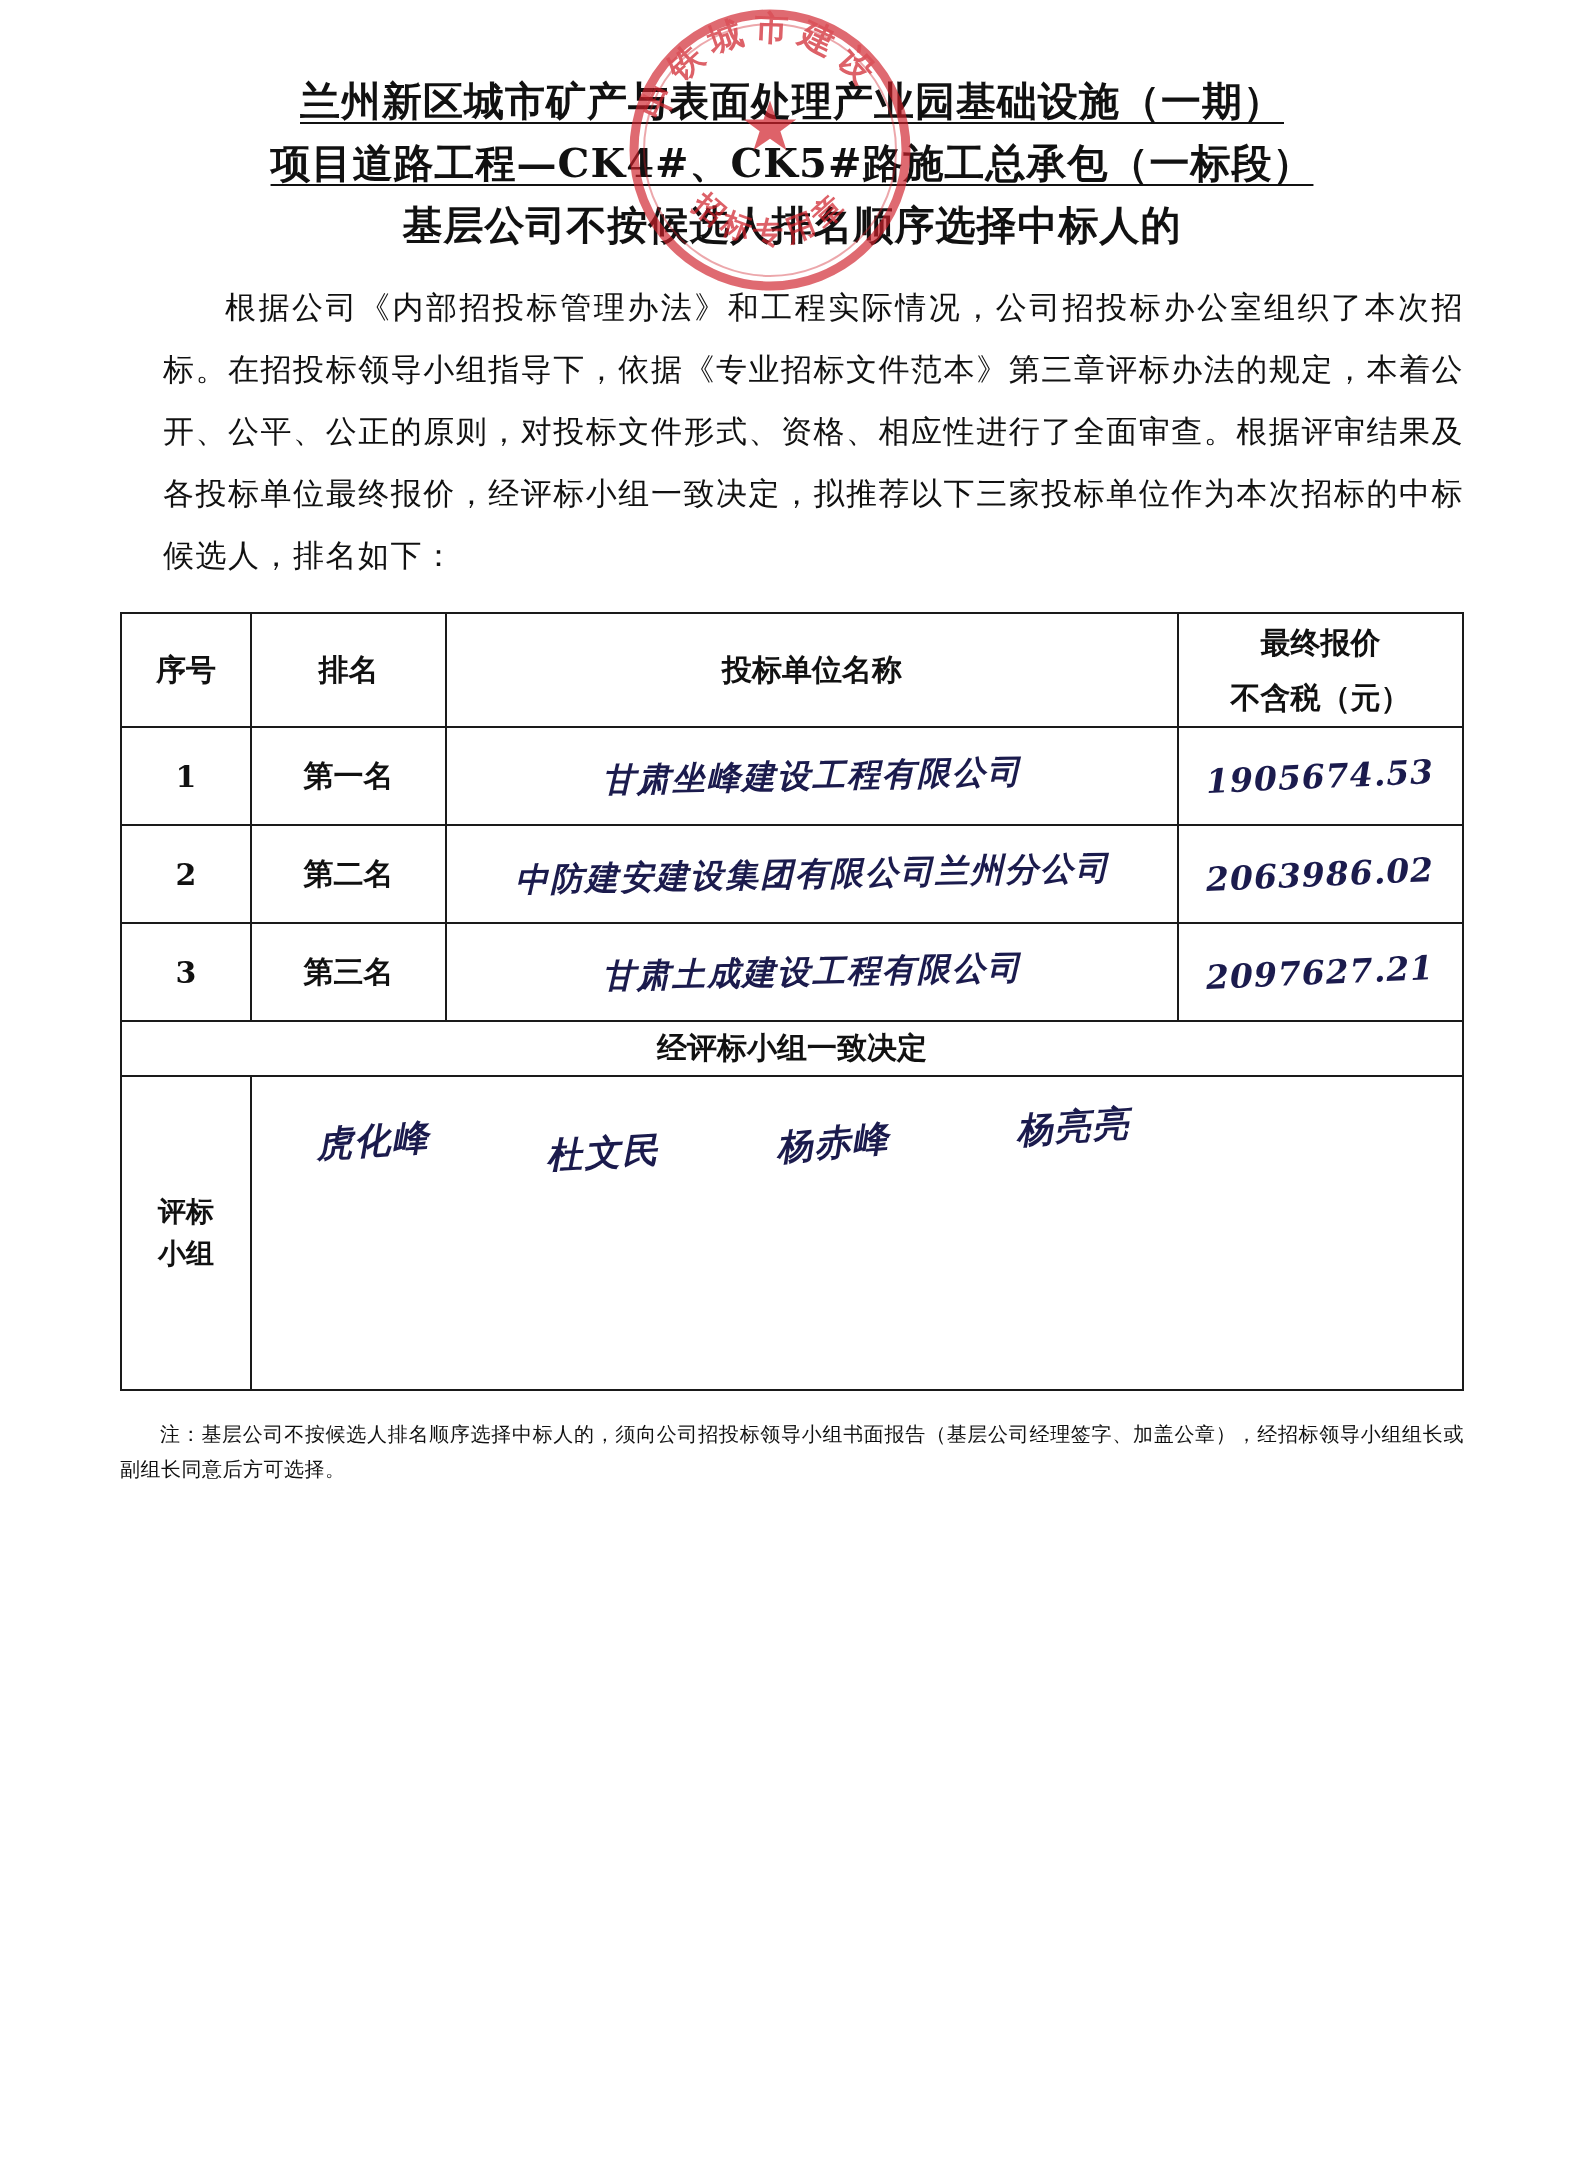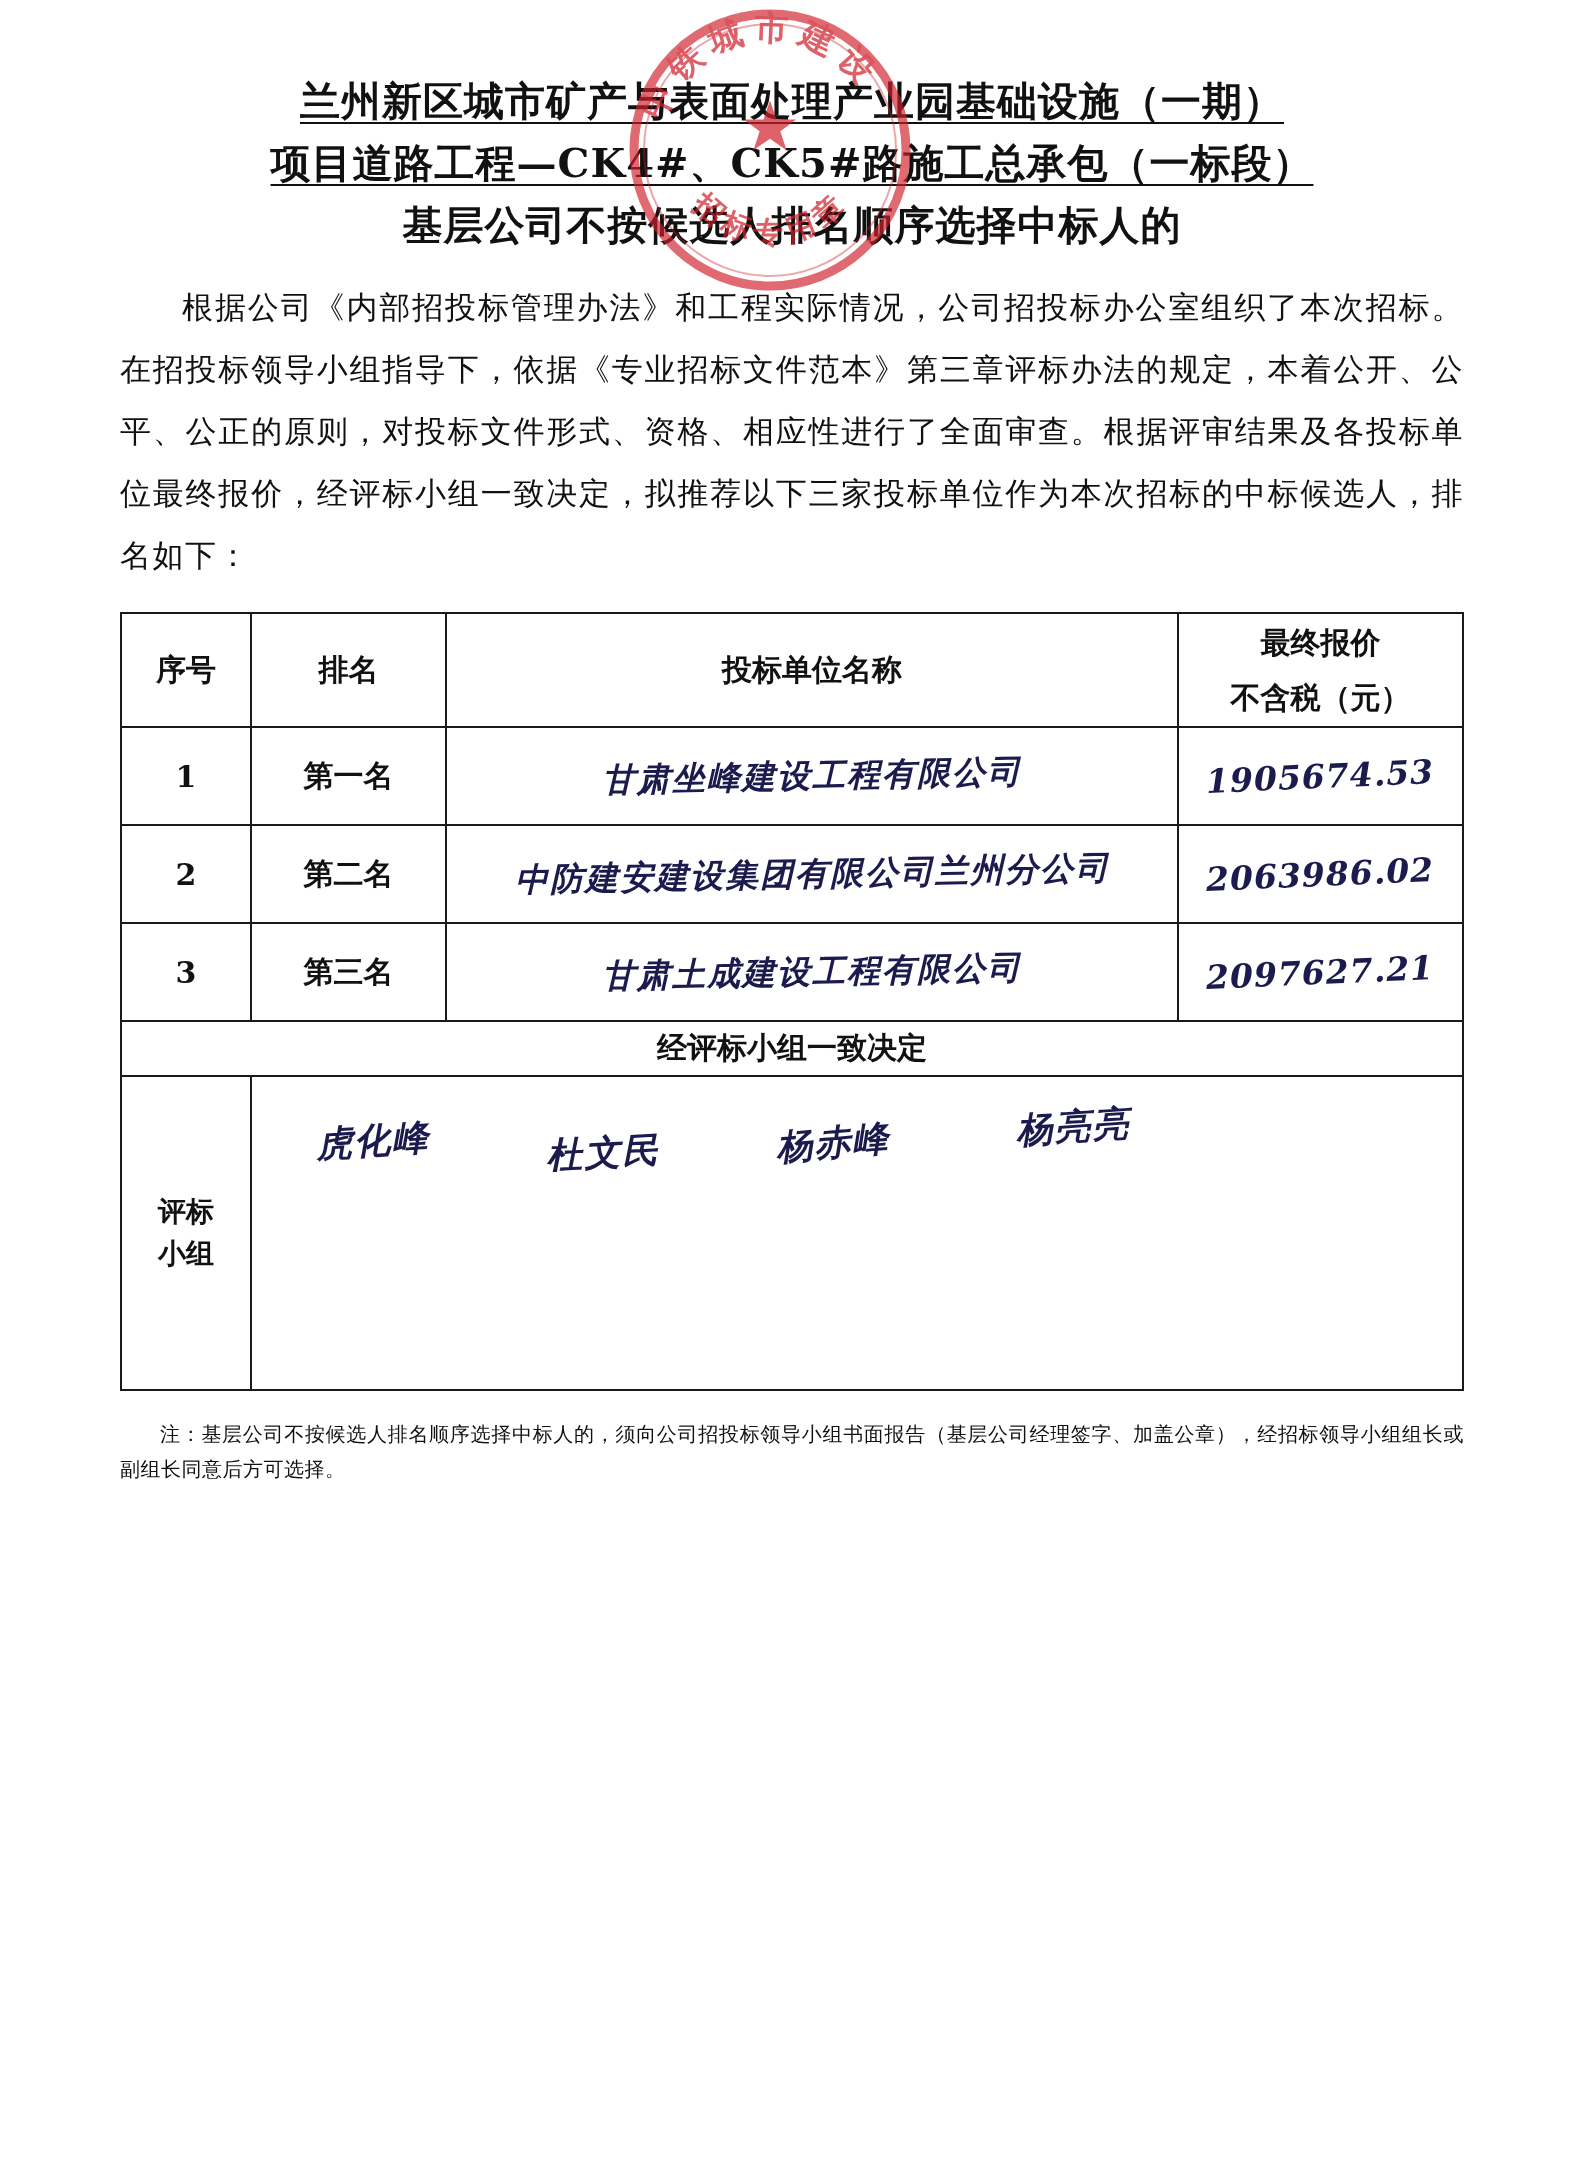--- a/index.html
+++ b/index.html
@@ -46,20 +46,21 @@
   
   .para {
     margin-top: 20px;
     font-size: 31px;
     line-height: 2.0;
     text-align: justify;
     text-indent: 2em;
     letter-spacing: 1.5px;
     position: relative;
     z-index: 3;
+    margin-left: 43px;
   }
 
   
   .seal {
     position: absolute;
     left: 620px;
     top: 0px;
     width: 300px;
     height: 300px;
     z-index: 5;

